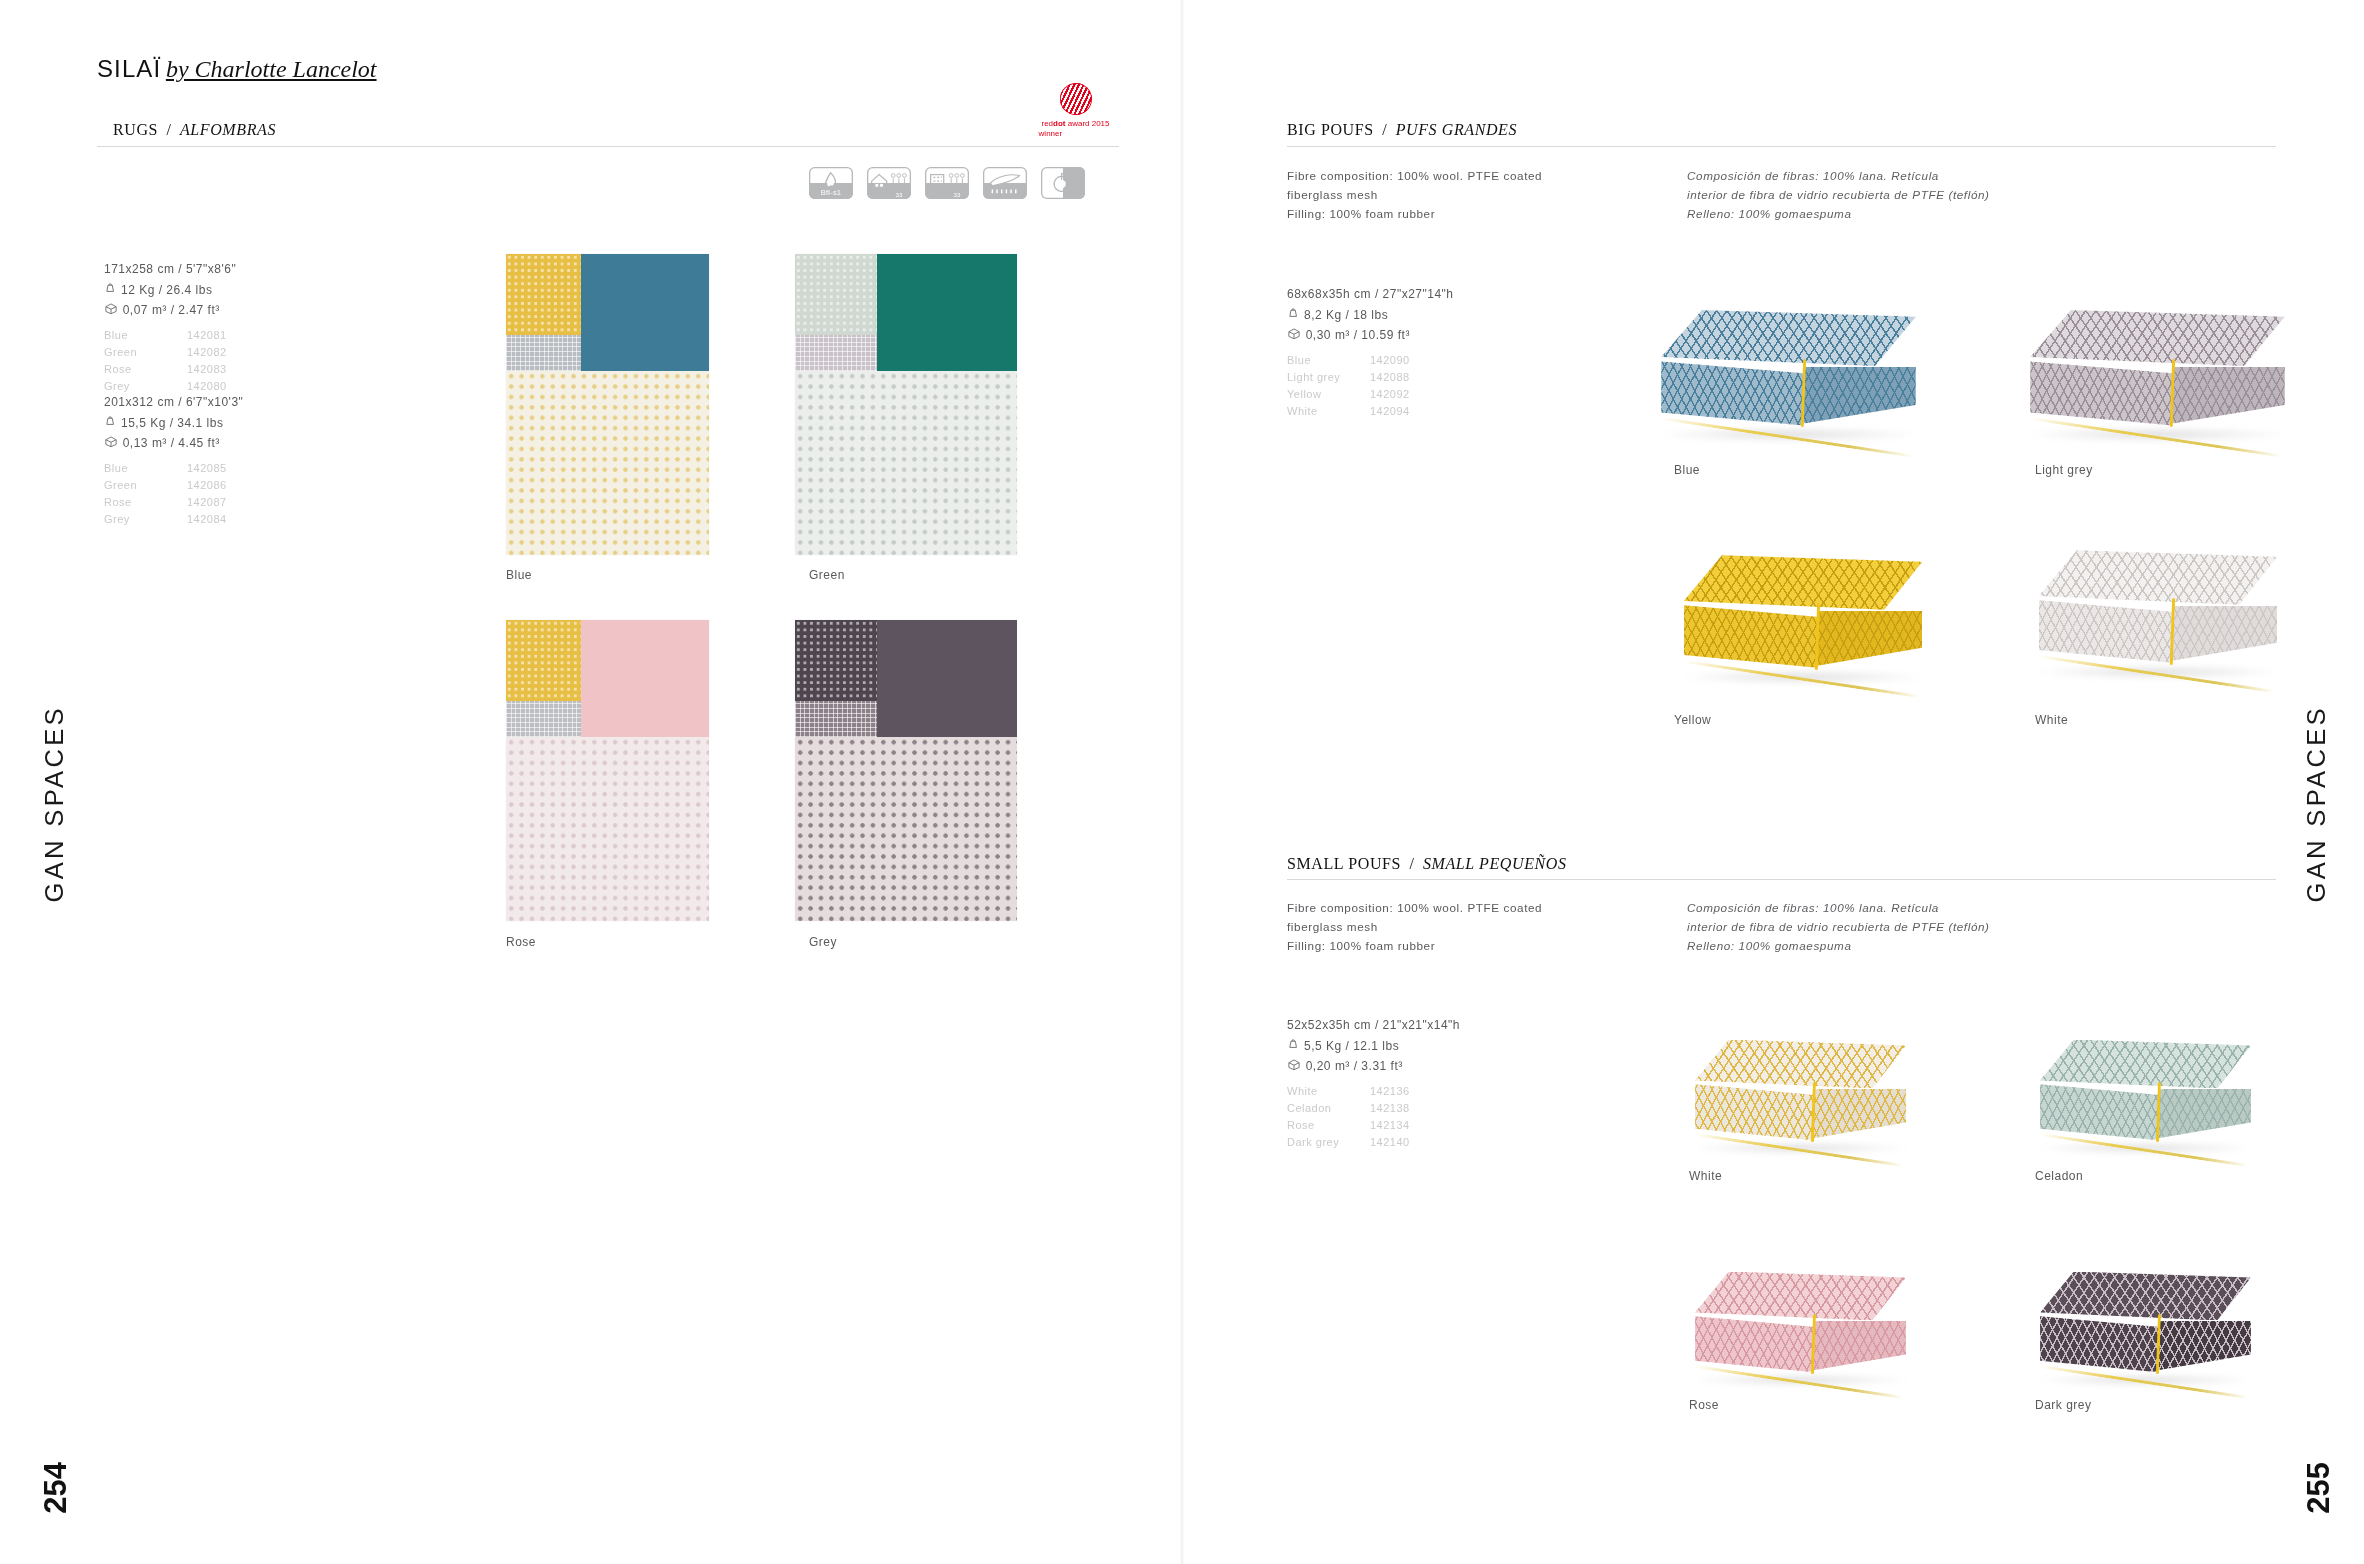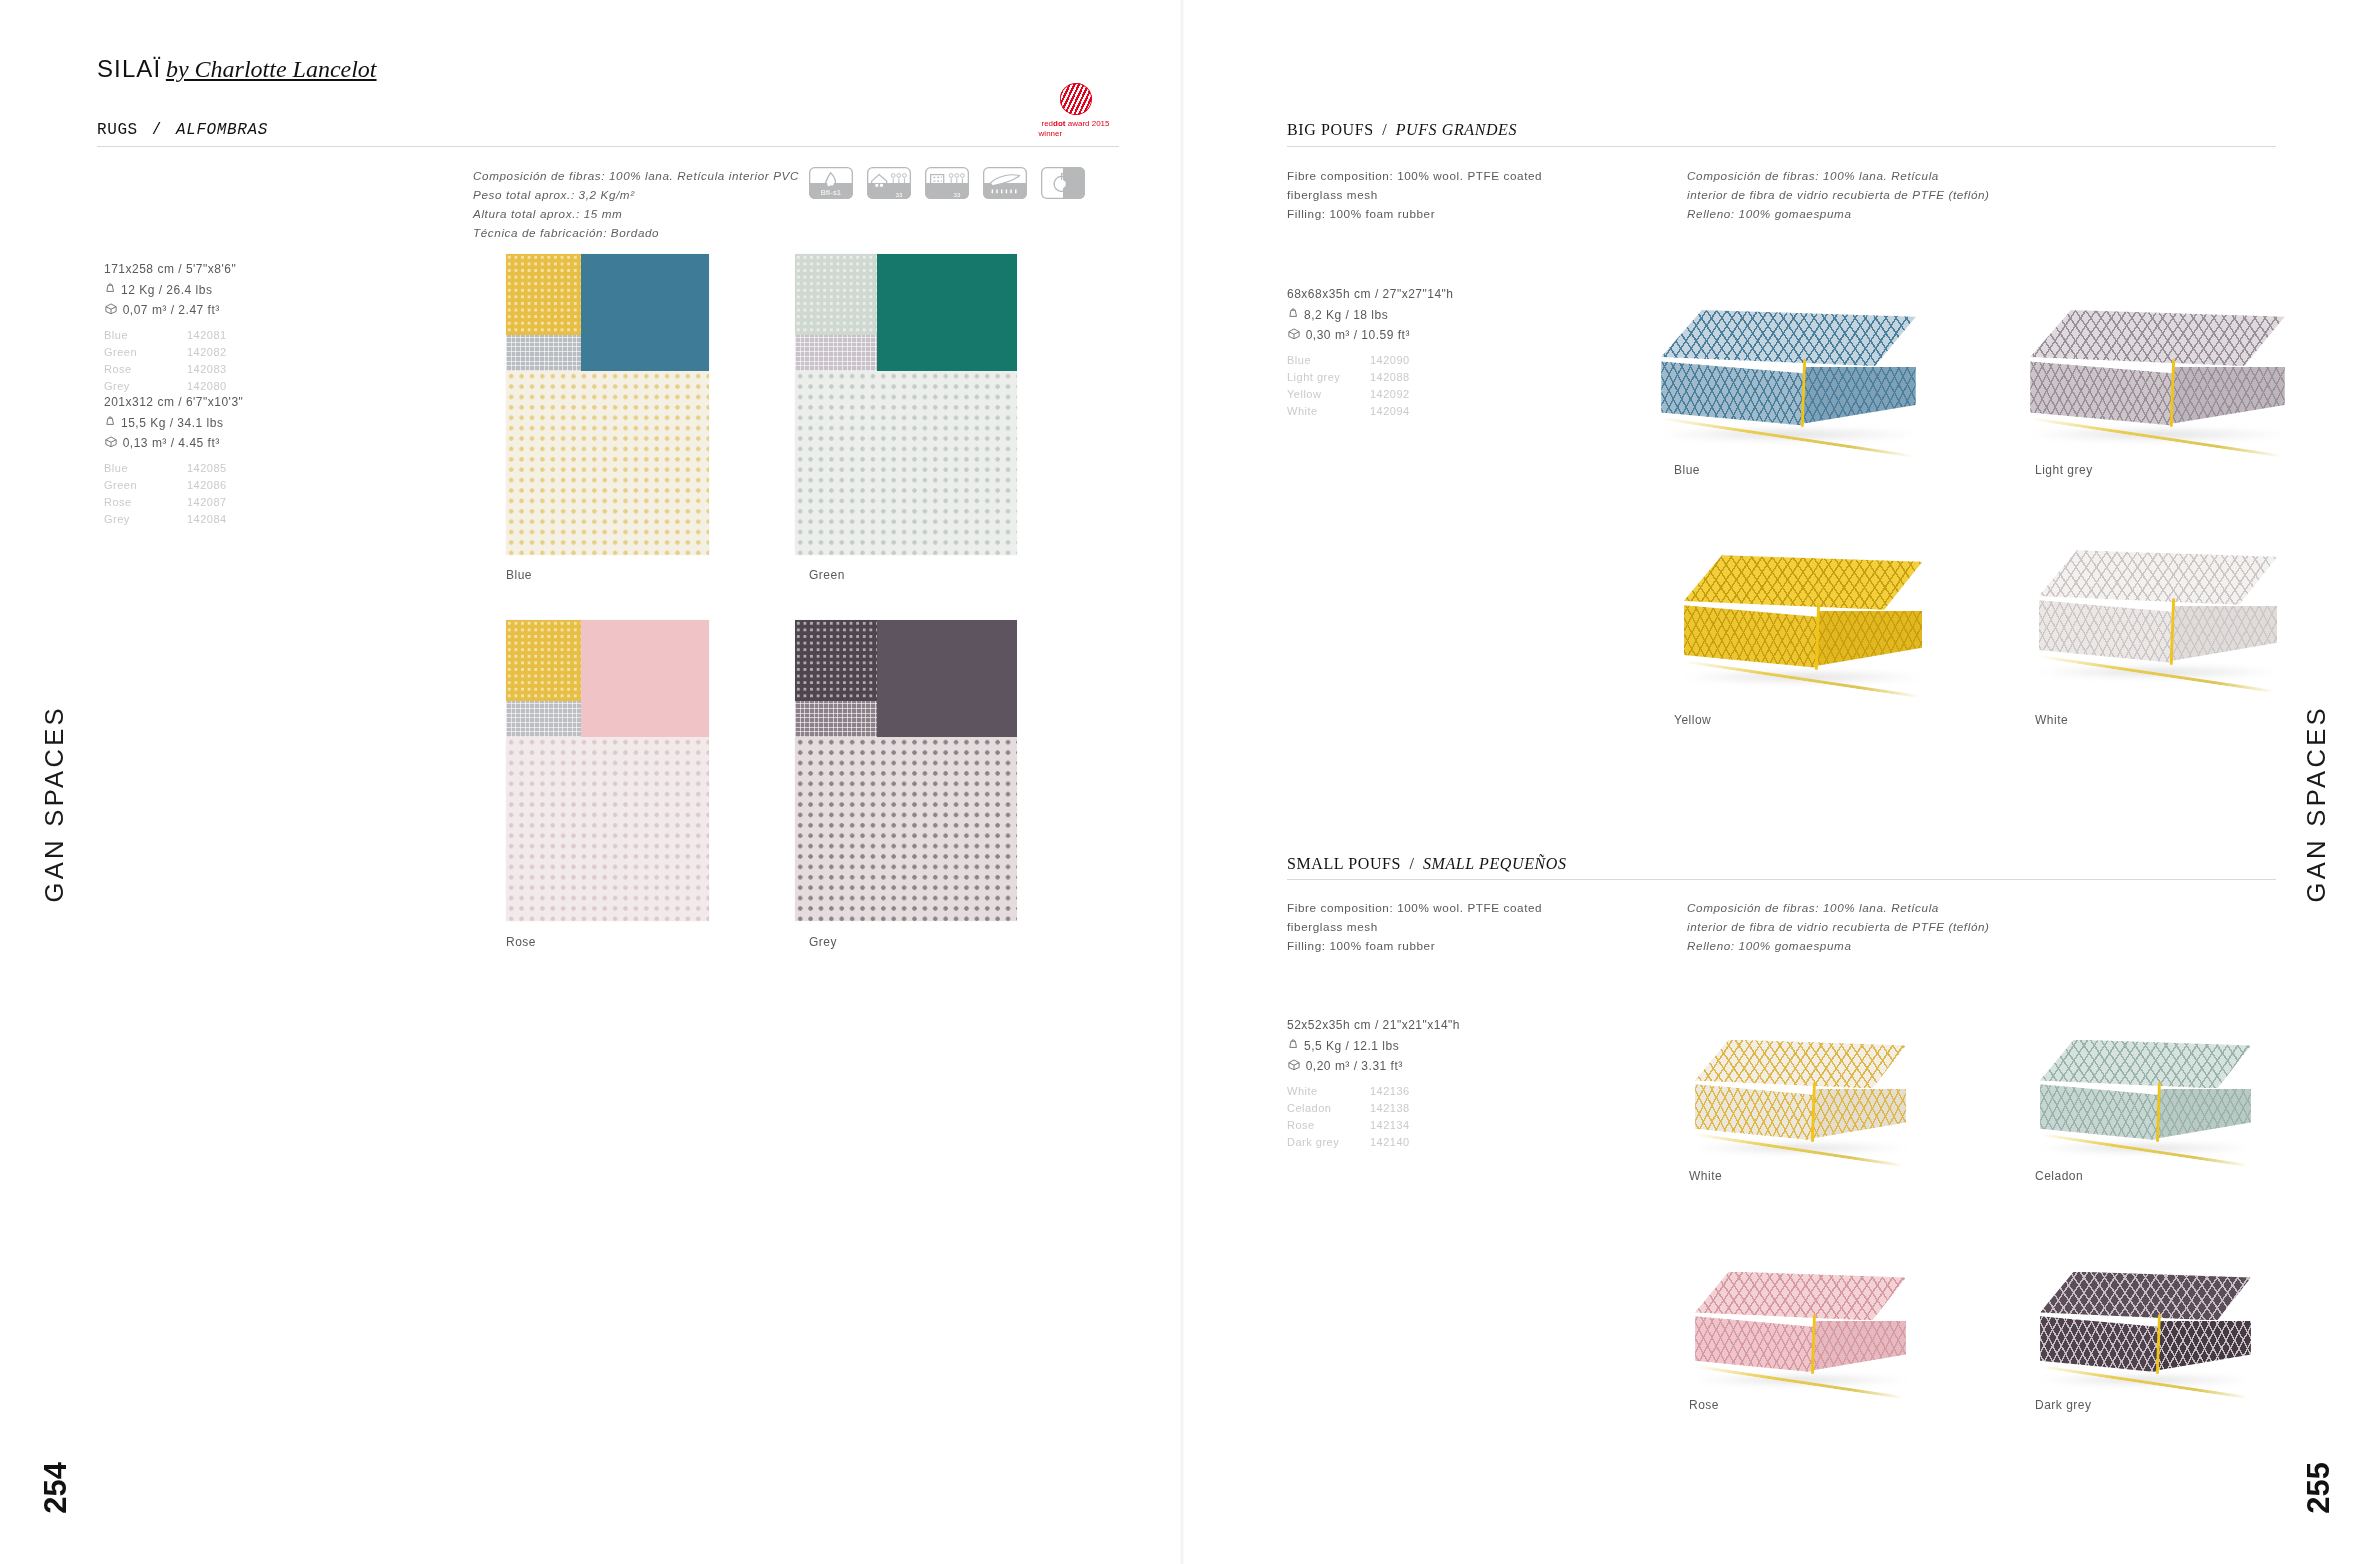--- a/index.html
+++ b/index.html
@@ -193,31 +193,27 @@
   <div class="collection-title">
     <span class="name">SILAÏ</span><span class="by">by Charlotte Lancelot</span>
   </div>
 
   <div class="award">
     <div class="dot-logo"></div>
     <div class="award-line1"><span>red</span><span class="bold">dot</span><span> award 2015</span></div>
     <div class="award-line2">winner</div>
   </div>
 
-  <div class="section-head" style="left:97px; top:121px;font-family:Liberation Mono, monospace;">
+  <div class="section-head" style="left:113px; top:121px;">
     <span>RUGS</span>
     <span style="margin:0 3.8px;">/</span>
     <span class="sp">ALFOMBRAS</span>
   </div>
   <div class="rule" style="left:97px; top:146px; width:1022px;"></div>
 
-  <div class="spec es" style="left:473px; top:167px; width:331px;">Composición de fibras: 100% lana. Retícula interior PVC
-Peso total aprox.: 3,2 Kg/m²
-Altura total aprox.: 15 mm
-Técnica de fabricación: Bordado</div>
 
   <div class="badges" style="left:809px; top:167px;">
     <div class="badge">
       <div class="half"></div>
       <svg width="44" height="32" viewBox="0 0 47 34" style="position:absolute;inset:0;">
         <path d="M23 6 c4 4 6 7 5 11 c-1 3 -4 4 -5 2 c-1 3 -3 4 -5 2 c-2 -3 1 -8 5 -15 z" fill="none" stroke="#b7b8ba" stroke-width="1.3"></path>
         <path d="M23 9 c3 4 4 6 3.5 9 c-.6 2 -3 2.5 -3.5 1 c-.6 2 -2 2 -3 .6 c-1.4 -2 .8 -5.4 3 -10.6 z" fill="#fff" stroke="none"></path>
       </svg>
       <div class="glyph" style="align-items:flex-end; padding-bottom:1.9px; font-size:7.6px; letter-spacing:0.2px;">Bfl-s1</div>
     </div>

